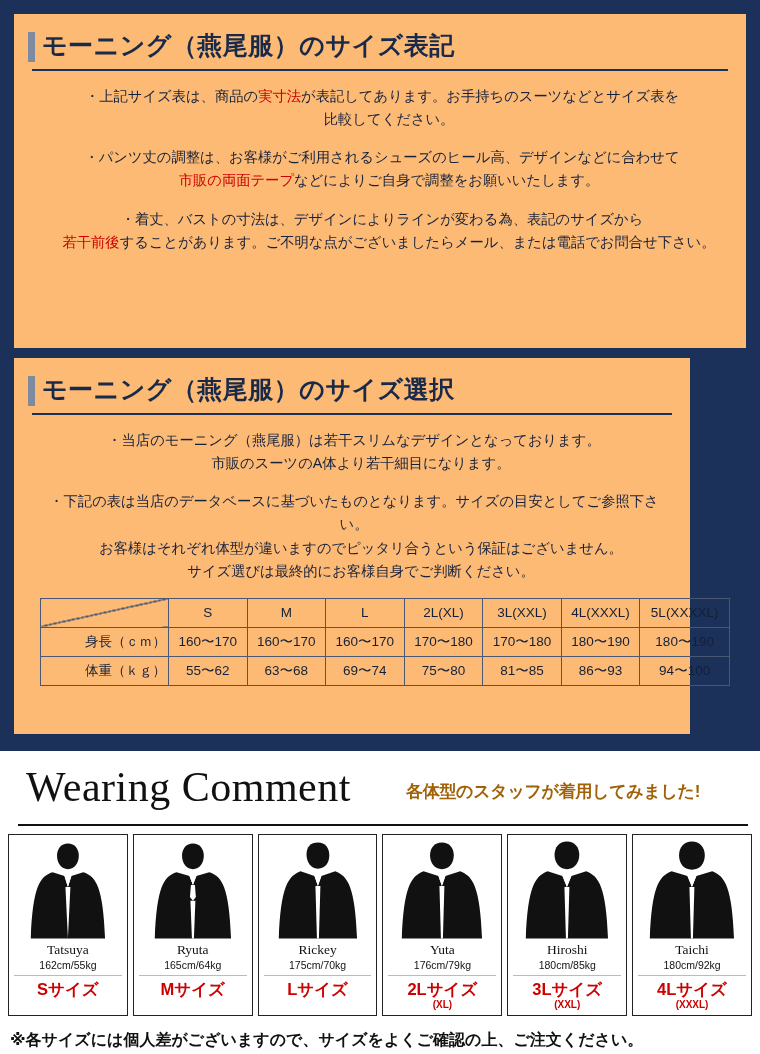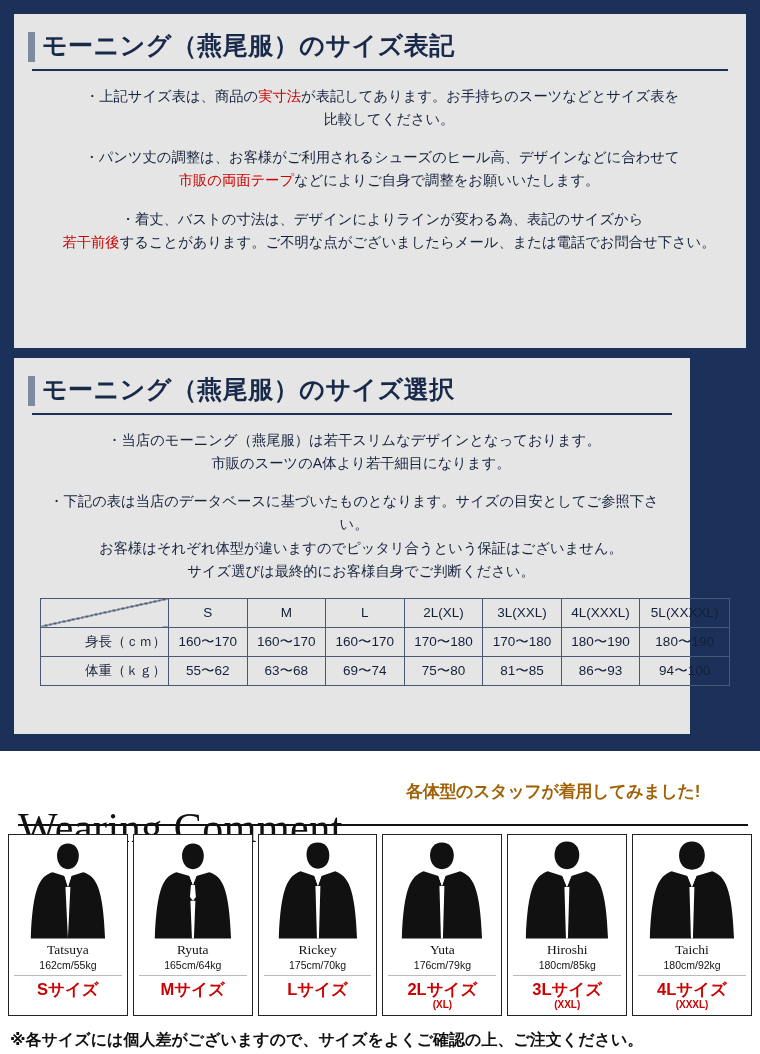--- a/index.html
+++ b/index.html
@@ -20,21 +20,21 @@
   .navy-panel {
     position: absolute;
     left: 0;
     top: 0;
     width: 760px;
     height: 748px;
     background: #1b3159;
   }
   .white-card {
     position: absolute;
-    background: #e5e5e5;
+    background: #fdba74;
   }
   #card-a { left: 14px; top: 14px; width: 732px; height: 334px; }
   #card-b { left: 14px; top: 358px; width: 676px; height: 376px; }
 
   .sec-head {
     position: relative;
     margin: 16px 0 0 14px;
     padding-left: 14px;
     font-size: 25px;
     font-weight: bold;
@@ -121,28 +121,27 @@
   }
   .wc-header {
     position: absolute;
     left: 18px;
     top: 18px;
     width: 730px;
     height: 56px;
   }
   .wc-title {
     position: absolute;
-    left: 0;
+    left: 8px;
     top: 0;
     font-family: "Liberation Serif", "DejaVu Serif", serif;
     font-size: 42px;
     color: #111111;
     letter-spacing: 0.5px;
     line-height: 1;
-    margin-top: 41px;
   }
   .wc-sub {
     position: absolute;
     left: 388px;
     top: 14px;
     font-size: 17px;
     font-weight: bold;
     color: #a16207;
     letter-spacing: -0.3px;
   }

